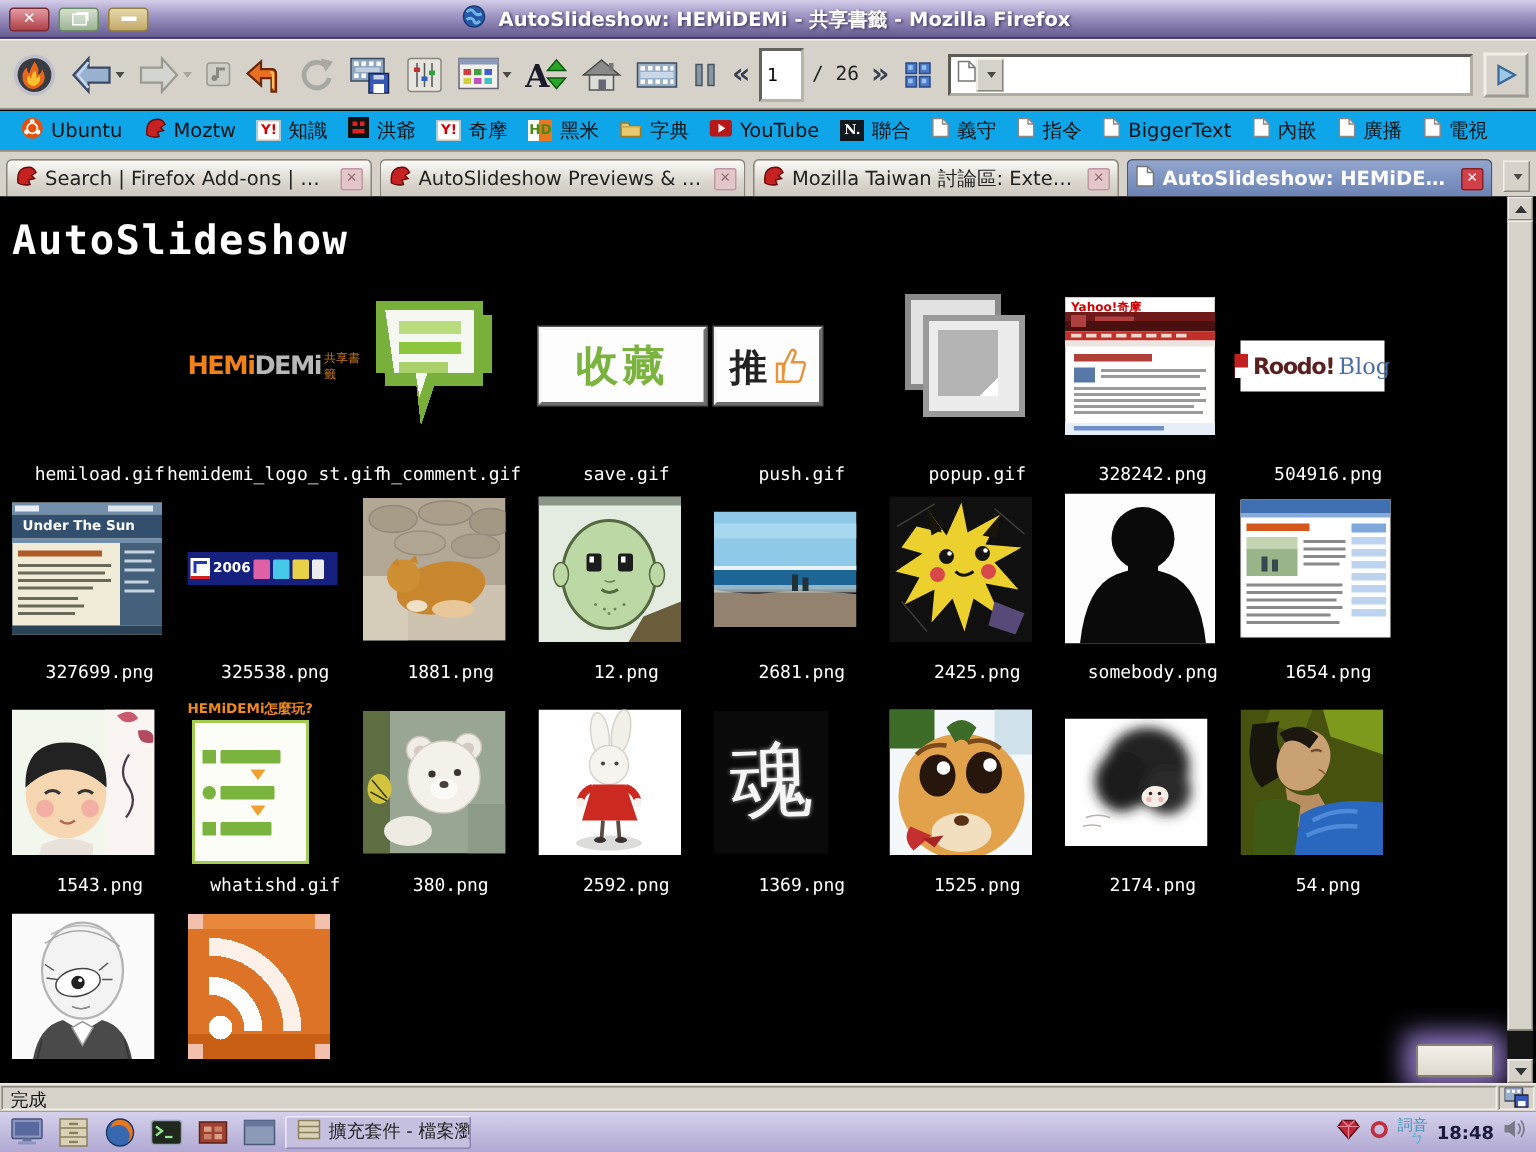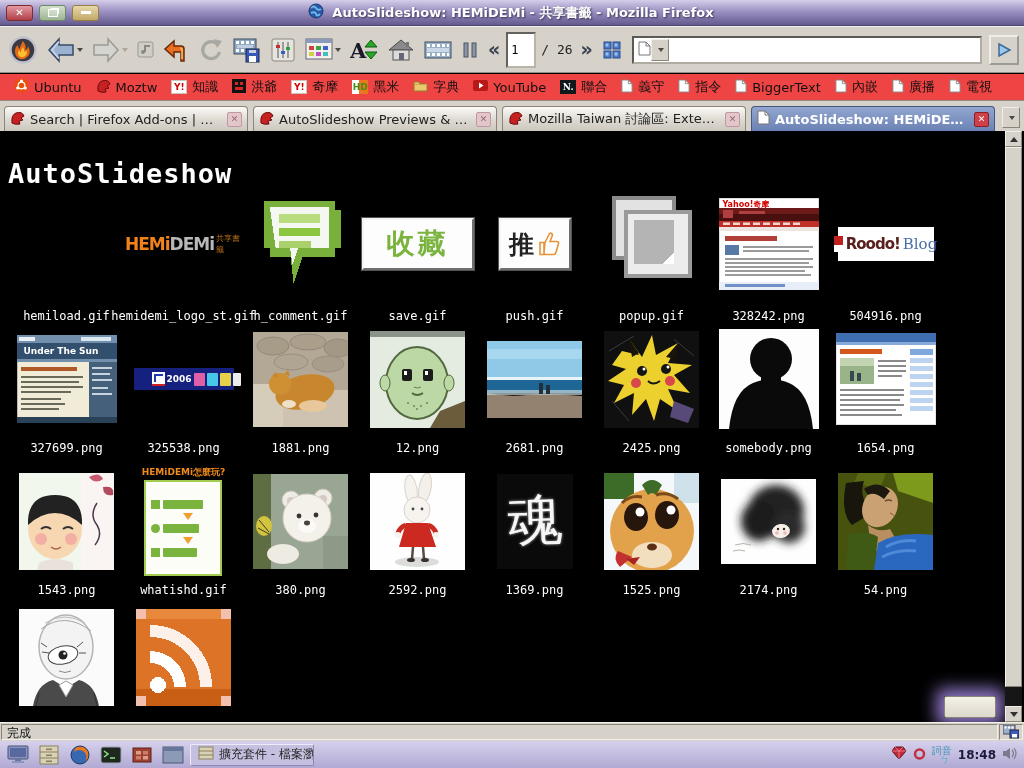--- a/index.html
+++ b/index.html
@@ -29,66 +29,66 @@
 .caret.dis{border-top-color:#a8a69e}
 .chev{font-size:19px;font-weight:bold;color:#3a4252;line-height:1}
 .pageinput{width:30px;height:36px;background:#fff;border:2px inset #b8b4aa;
 font:12px "DejaVu Sans Mono",monospace;padding:2px 3px;vertical-align:top}
 .pagetotal{font:13px "DejaVu Sans Mono",monospace;color:#222;margin:0 2px;white-space:nowrap}
 .urlbar{flex:1;height:28px;background:#fff;border:2px inset #b0aca2;display:flex;align-items:center;margin:0 4px;padding:0 2px 0 4px;min-width:0}
 .urltext{flex:1;font-size:13px;color:#111;white-space:nowrap;overflow:hidden;margin-left:5px}
 .urldrop{width:18px;height:22px;background:#d6d2ca;border:1px solid;border-color:#f2efe9 #8a857b #8a857b #f2efe9;display:flex;align-items:center;justify-content:center;flex:none}
 .gobtn{width:30px;height:30px;background:#d6d2ca;border:2px outset #f0ede6;display:flex;align-items:center;justify-content:center;flex:none}
 
-.bmbar{position:absolute;top:74px;left:0;right:0;height:27px;background:#ef4444;
+.bmbar{position:absolute;top:74px;left:0;right:0;height:27px;background:#0ea5e9;
 border-bottom:1px solid #928d83;display:flex;align-items:center;padding:0 8px;gap:2px;overflow:hidden}
 .bm{display:flex;align-items:center;gap:5px;padding:2px 6px;font-size:13px;color:#111;white-space:nowrap}
 .ic-txt{display:inline-flex;align-items:center;justify-content:center;width:16px;height:14px;font-size:9px;font-weight:bold;flex:none}
 .ic-y{background:#fff;color:#d40000;border:1px solid #c8c4ba}
 .ic-n{background:#10181c;color:#fff;font-family:"DejaVu Serif",serif}
 .ic-hd{background:linear-gradient(90deg,#fff 45%,#e87820 45%);color:#4a8a18;letter-spacing:0}
 
 .tabbar{position:absolute;top:101px;left:0;right:0;height:30px;background:#d6d2ca;display:flex;align-items:flex-end;padding:0 4px}
 .tab{width:244px;height:25px;margin-right:5px;border:1px solid #8a857b;border-bottom:none;border-radius:4px 4px 0 0;
 background:linear-gradient(#fbfaf7,#ddd9d1 55%,#ccc8c0);display:flex;align-items:center;gap:5px;padding:0 5px;font-size:13px;color:#222;min-width:0}
 .tab.active{background:linear-gradient(#93a6d0,#6a82b4);color:#fff;font-weight:bold;border-color:#46567e}
 .tab .lbl{flex:1;white-space:nowrap;overflow:hidden;text-overflow:ellipsis}
 .tclose{width:15px;height:15px;flex:none;border-radius:2px;background:#e2c6ca;border:1px solid #c298a0;
 color:#9a6a72;font-size:9px;line-height:13px;text-align:center;font-weight:bold}
 .tab.active .tclose{background:#d04048;border-color:#8a1f26;color:#fff}
 .tabdrop{margin-left:auto;width:18px;height:21px;background:#d6d2ca;border:1px solid;border-color:#f2efe9 #8a857b #8a857b #f2efe9;
 display:flex;align-items:center;justify-content:center;margin-bottom:3px}
 
 .content{position:absolute;top:131px;left:0;width:1024px;height:591px;background:#000;overflow:hidden}
 .heading{font-family:"DejaVu Sans Mono","Liberation Mono",monospace;font-weight:bold;font-size:27px;color:#fff;
-padding:27px 0 0 8px;height:54px;letter-spacing:1px}
+padding:14px 0 0 8px;height:54px;letter-spacing:1px}
 .grid{padding-left:8px}
 .row{display:flex}
 .row2{margin-top:0}.row3{margin-top:10px}.row4{margin-top:8px}
 .cell{width:117px;display:flex;flex-direction:column;align-items:center}
-.artarea{width:100%;display:flex;align-items:center;justify-content:center}
+.artarea{width:100%;display:flex;align-items:center;justify-content:flex-start}
 .row1 .artarea{height:118px}.row2 .artarea{height:112px}.row3 .artarea{height:112px}.row4 .artarea{height:104px}
 .fname{font:12px "DejaVu Sans Mono",monospace;color:#fff;margin-top:6px;height:14px;white-space:nowrap}
 .art{position:relative;display:flex;align-items:center;justify-content:center}
 
 .lg1{color:#f08218;font-weight:bold;font-size:17px;letter-spacing:-1px}
 .lg2{color:#b8b8b8;font-weight:bold;font-size:17px;letter-spacing:-1px}
 .lg3{color:#c87818;font-size:8px;margin-left:2px;align-self:flex-end}
 .imgbtn{background:#fdfdfd;border:2px solid;border-color:#f4f4f4 #6f6f6f #6f6f6f #f4f4f4;outline:1px solid #555;
 display:flex;align-items:center;justify-content:center;gap:4px}
 .savetxt{font-weight:bold;font-size:28px;color:#7ab33e;letter-spacing:3px}
 .pushtxt{font-weight:bold;font-size:25px;color:#222}
 .overlay{position:absolute;white-space:nowrap}
 .yh{top:1px;left:4px;font-size:8px;font-weight:bold;color:#d40000}
 .uts{top:11px;left:7px;font-size:9px;font-weight:bold;color:#fff}
 .roodo{background:#fff;width:96px;height:34px;gap:3px}
 .r0{width:9px;height:16px;background:#c02020;flex:none;box-shadow:inset 0 -7px 0 #fff,inset 0 -9px 0 #c02020}
 .r1{font-weight:bold;color:#5a2020;font-size:15px;letter-spacing:-1px}
 .r2{color:#4a6fa5;font-family:"DejaVu Serif",serif;font-size:15px}
-.ban{width:100px;height:22px;background:#16207e;gap:2px;padding:0 18px;justify-content:flex-start}
+.ban{width:100px;height:22px;background:#16207e;gap:2px;padding:0 2px;justify-content:flex-start}
 .ban-logo{width:13px;height:14px;background:#fff;border-bottom:2px solid #d02020;box-shadow:inset 0 0 0 2px #fff,inset 4px 4px 0 #2038b0;flex:none}
 .ban-year{color:#fff;font-weight:bold;font-size:9px}
 .ban-b{height:13px;border-radius:1px;flex:none}
 .b1{width:11px;background:#e060a8}.b2{width:11px;background:#48c8e8}.b3{width:11px;background:#e8d048}.b4{width:8px;background:#ececec}
 .soul{width:76px;height:95px;background:#0a0a0a}
 .soul span{font-family:"DejaVu Serif","Liberation Serif",serif;font-size:56px;color:#f6f6f6;transform:rotate(-2deg);text-shadow:0 0 3px #bbb}
 .wih{flex-direction:column}
 .wih-t{color:#f08a1a;font-weight:bold;font-size:9px;margin-bottom:1px}
 .wih-p{width:78px;height:96px;background:#fcfdf6;border:2px solid #a2cc52;display:flex;flex-direction:column;justify-content:center;gap:4px;padding:5px}
 .wih-row{display:flex;align-items:center;gap:3px}

